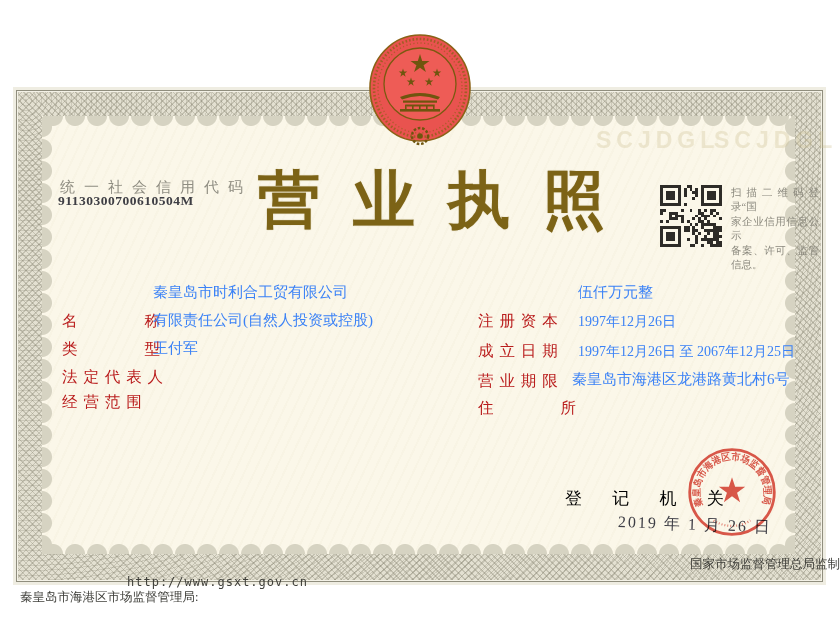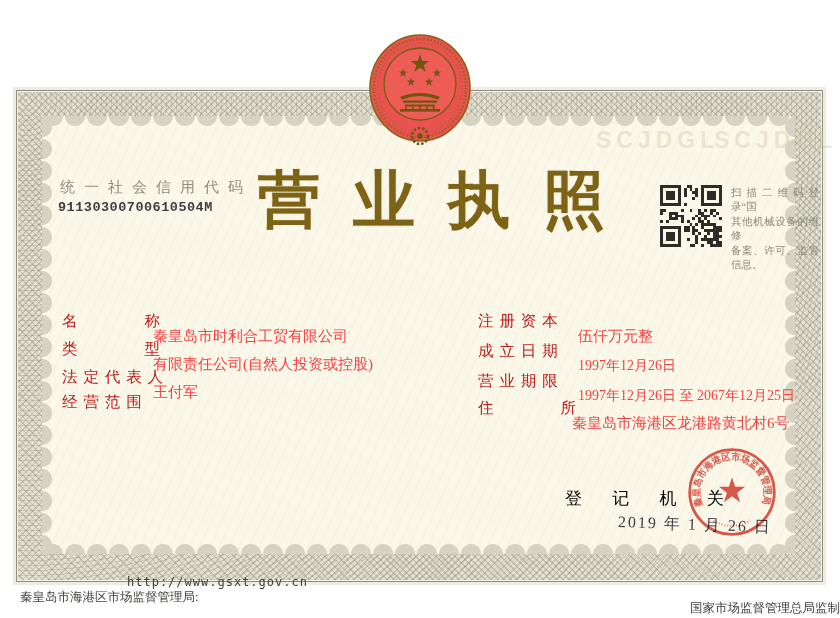--- a/index.html
+++ b/index.html
@@ -30,49 +30,49 @@
      background-size:11px 22px;background-repeat:repeat-y;}
   .sc-right{left:784px;top:116px;width:11px;height:438px;
      background-image:radial-gradient(11px 11px at 11px 11px,#d6d3c2 9.5px,rgba(0,0,0,0) 10.5px);
      background-size:11px 22px;background-repeat:repeat-y;}
 
   .wm{position:absolute;font-family:"Liberation Sans",sans-serif;font-weight:bold;
       font-size:23px;letter-spacing:5px;color:rgba(205,193,148,.33);}
 
   
   .credit-label{position:absolute;left:60px;top:178px;font-size:15px;letter-spacing:9px;color:#8f8d82;}
-  .credit-code{position:absolute;left:58px;top:200px;font-family:Liberation Mono, monospace;
+  .credit-code{position:absolute;left:58px;top:193px;font-family:Liberation Serif, serif;
                font-weight:bold;font-size:13.5px;letter-spacing:.5px;color:#3e3e44;}
   .title{position:absolute;left:258px;top:158px;font-size:62px;font-weight:bold;white-space:nowrap;
          letter-spacing:33px;color:#7c6316;text-shadow:0 0 1px rgba(124,99,22,.5);}
   .qr-box{position:absolute;left:660px;top:185px;width:62px;height:62px;}
   .qr-caption{position:absolute;left:731px;top:186px;width:88px;font-size:10.5px;line-height:14.4px;
               color:#8b897e;text-align:justify;}
 
   
   .row{position:absolute;white-space:nowrap;font-size:15.5px;color:#3a3a41;}
   .flabel{display:inline-block;letter-spacing:1px;color:#b91c1c;margin-top:28px;}
-  .fvalue{position:absolute;top:0;white-space:nowrap;color:#ef4444;margin-top:44px;}
+  .fvalue{position:absolute;top:0;white-space:nowrap;color:#3b82f6;}
   .rowL{left:62px;} .rowL .fvalue{left:91px;font-size:15px;}
   .rowR{left:478px;} .rowR .fvalue{left:100px;font-size:14px;}
   .scope{position:absolute;left:153px;top:364px;width:322px;font-size:12.3px;line-height:18.4px;
          text-align:justify;color:#3f3f46;white-space:normal;}
 
   
   .reg-label{position:absolute;left:565px;top:487px;font-size:17px;letter-spacing:13px;color:#000000;}
   .reg-date{position:absolute;left:618px;top:512px;font-size:16px;color:#3e3e46;white-space:nowrap;
             transform:rotate(2deg);transform-origin:left center;letter-spacing:2px;}
   .seal{position:absolute;left:686px;top:446px;width:92px;height:92px;opacity:.9;
         mix-blend-mode:multiply;}
 
   
   .site-url{position:absolute;left:127px;top:575px;font-family:"DejaVu Sans Mono",monospace;
             font-size:12px;letter-spacing:1px;color:#3f3f3a;}
   .site-label{position:absolute;left:20px;top:589px;font-size:12.5px;color:#3f3f3a;}
-  .producer{position:absolute;left:690px;top:600px;font-size:12.5px;color:#3f3f3a;}
+  .producer{position:absolute;left:690px;top:556px;font-size:12.5px;color:#3f3f3a;}
 
   .emblem{position:absolute;left:367px;top:26px;width:106px;height:138px;}
 </style>
 </head>
 <body>
 
 <div class="page">
 
   <div class="band"></div>
   <div class="paper"></div>
@@ -227,21 +227,21 @@
       <rect x="2" y="2" width="3" height="3" fill="#2e2c28"></rect>
       <rect x="14" y="0" width="7" height="7" fill="#2e2c28"></rect>
       <rect x="15" y="1" width="5" height="5" fill="#fbf7e9"></rect>
       <rect x="16" y="2" width="3" height="3" fill="#2e2c28"></rect>
       <rect x="0" y="14" width="7" height="7" fill="#2e2c28"></rect>
       <rect x="1" y="15" width="5" height="5" fill="#fbf7e9"></rect>
       <rect x="2" y="16" width="3" height="3" fill="#2e2c28"></rect>
     </svg>
   <div class="qr-caption">
     <div>扫描二维码登录“国</div>
-    <div>其他机械设备的维修</div>
+    <div>家企业信用信息公示</div>
     <div>备案、许可、监管信息。</div>
   </div>
 
   <div class="row rowL" style="top:283px;">
     <span class="flabel">名　　　　称</span>
     <span class="fvalue">秦皇岛市时利合工贸有限公司</span>
   </div>
   <div class="row rowL" style="top:339px;">
     <span class="flabel">法 定 代 表 人</span>
     <span class="fvalue">王付军</span>

